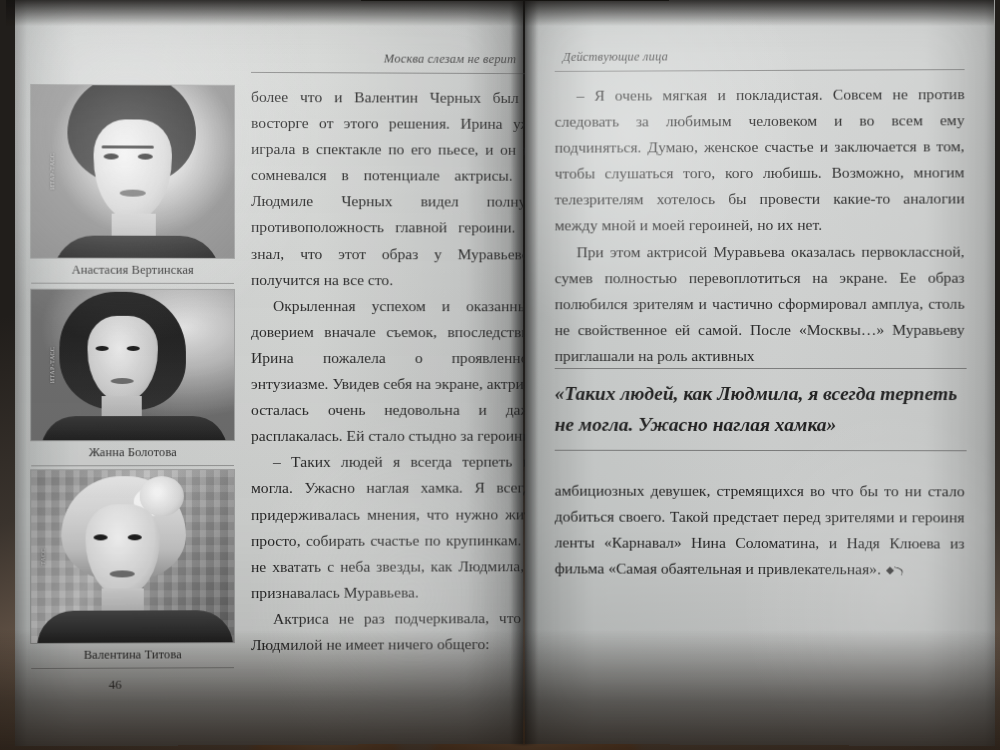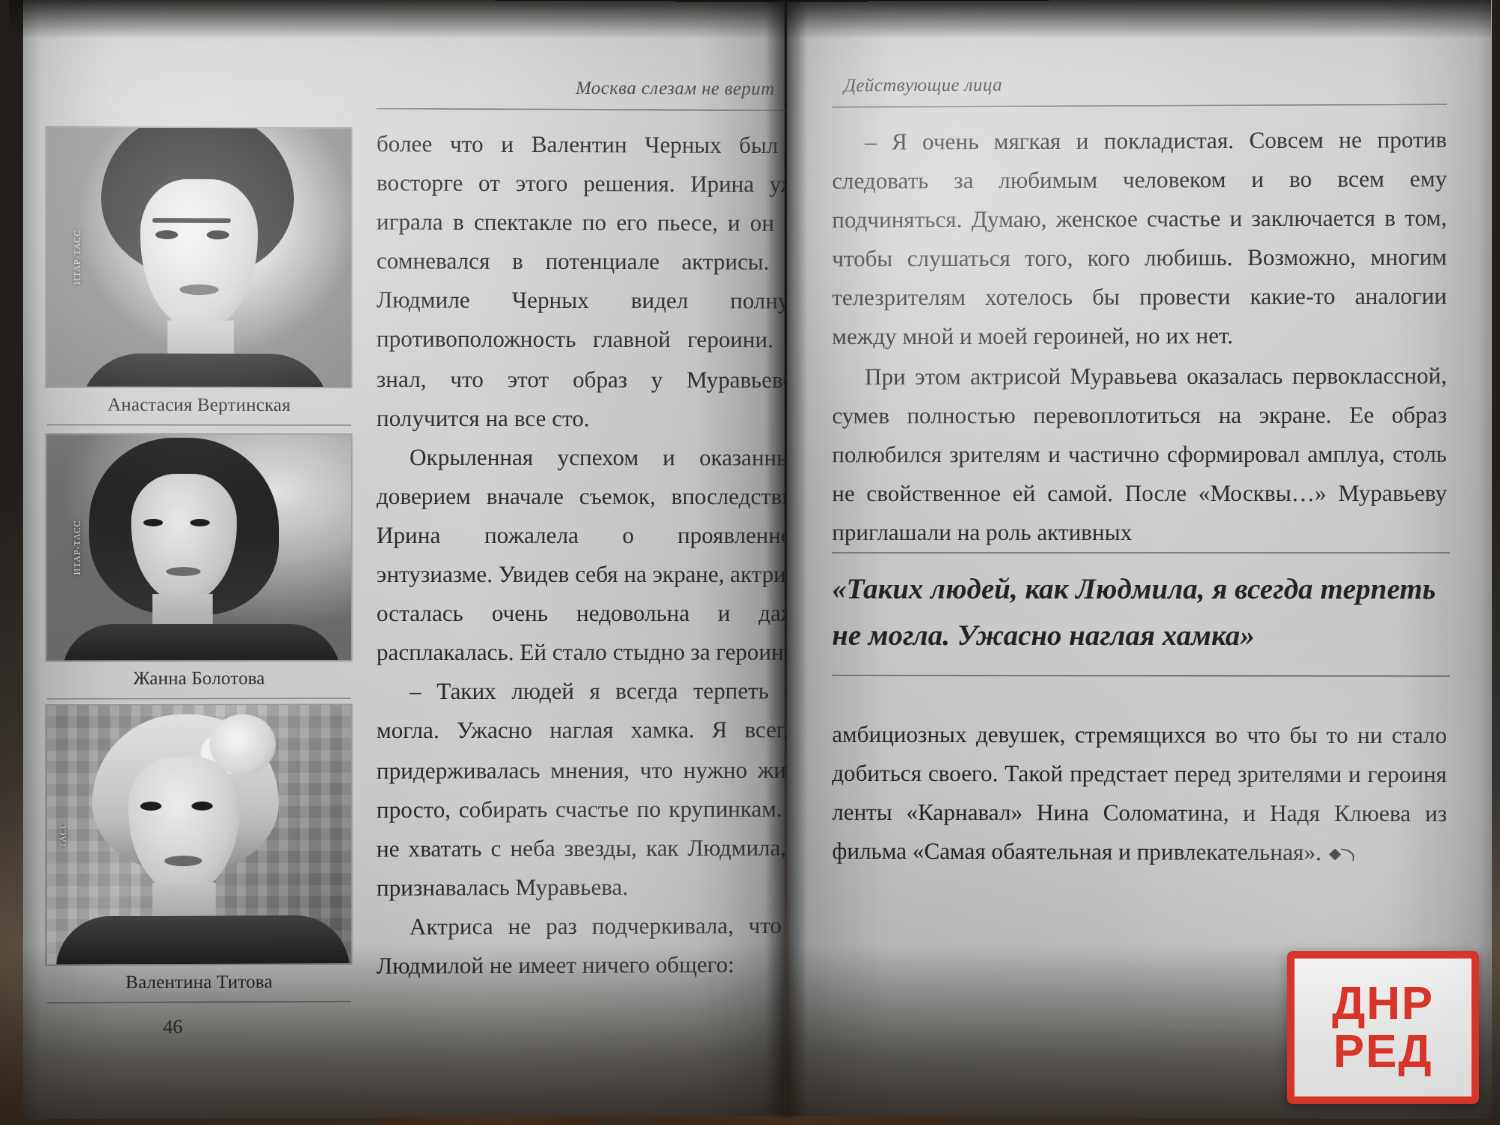--- a/index.html
+++ b/index.html
@@ -494,18 +494,14 @@
 
       <div class="page-sheen"></div>
     </div>
 
     <div class="gutter"></div>
     <div class="edge-top"></div>
   </div>
 
   <div class="table-shadow"></div>
 
-  <div class="watermark">
-    <div>ДНР</div>
-    <div>РЕД</div>
-  </div>
 
 </div>
 
 </body></html>

